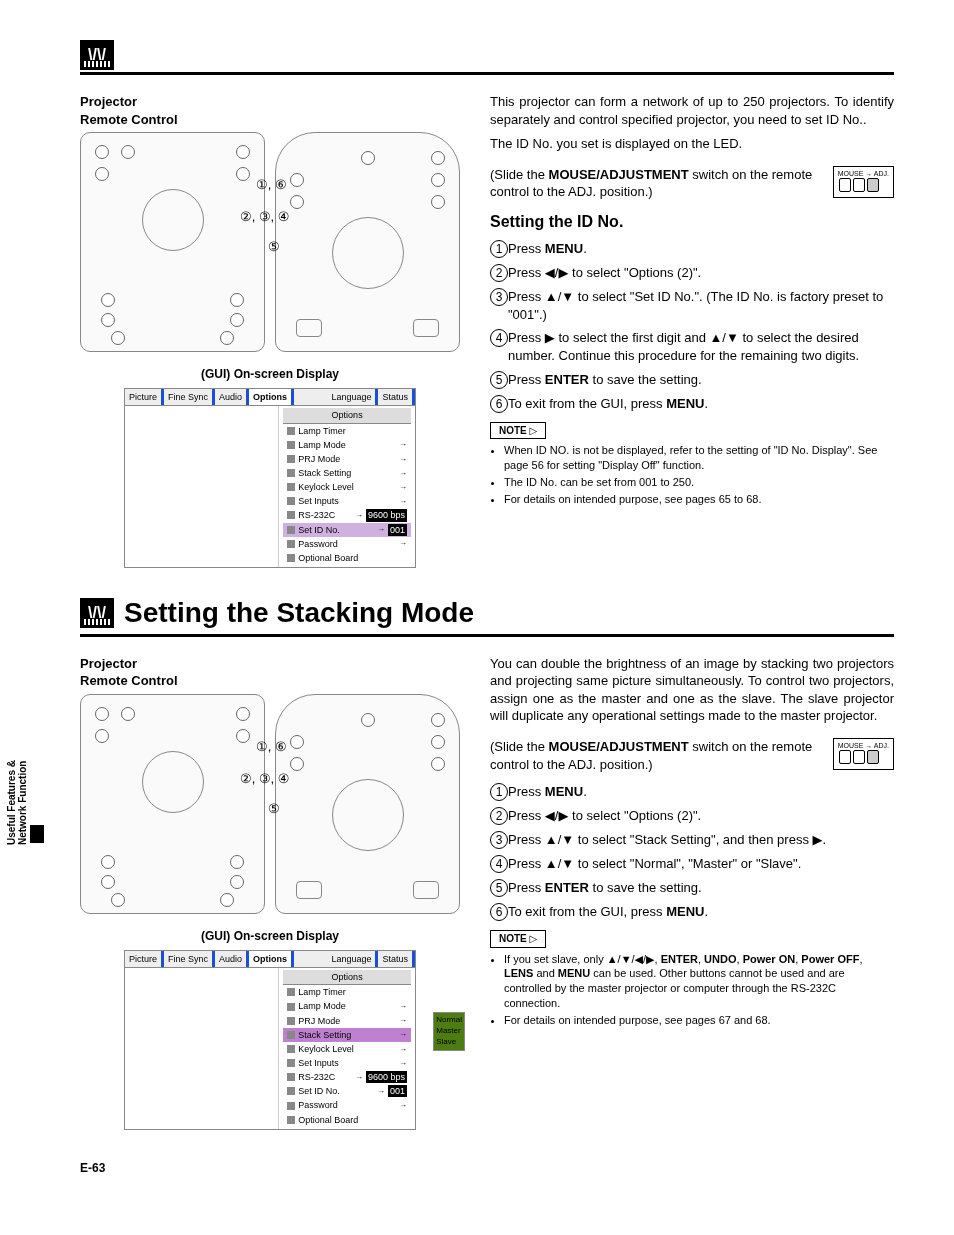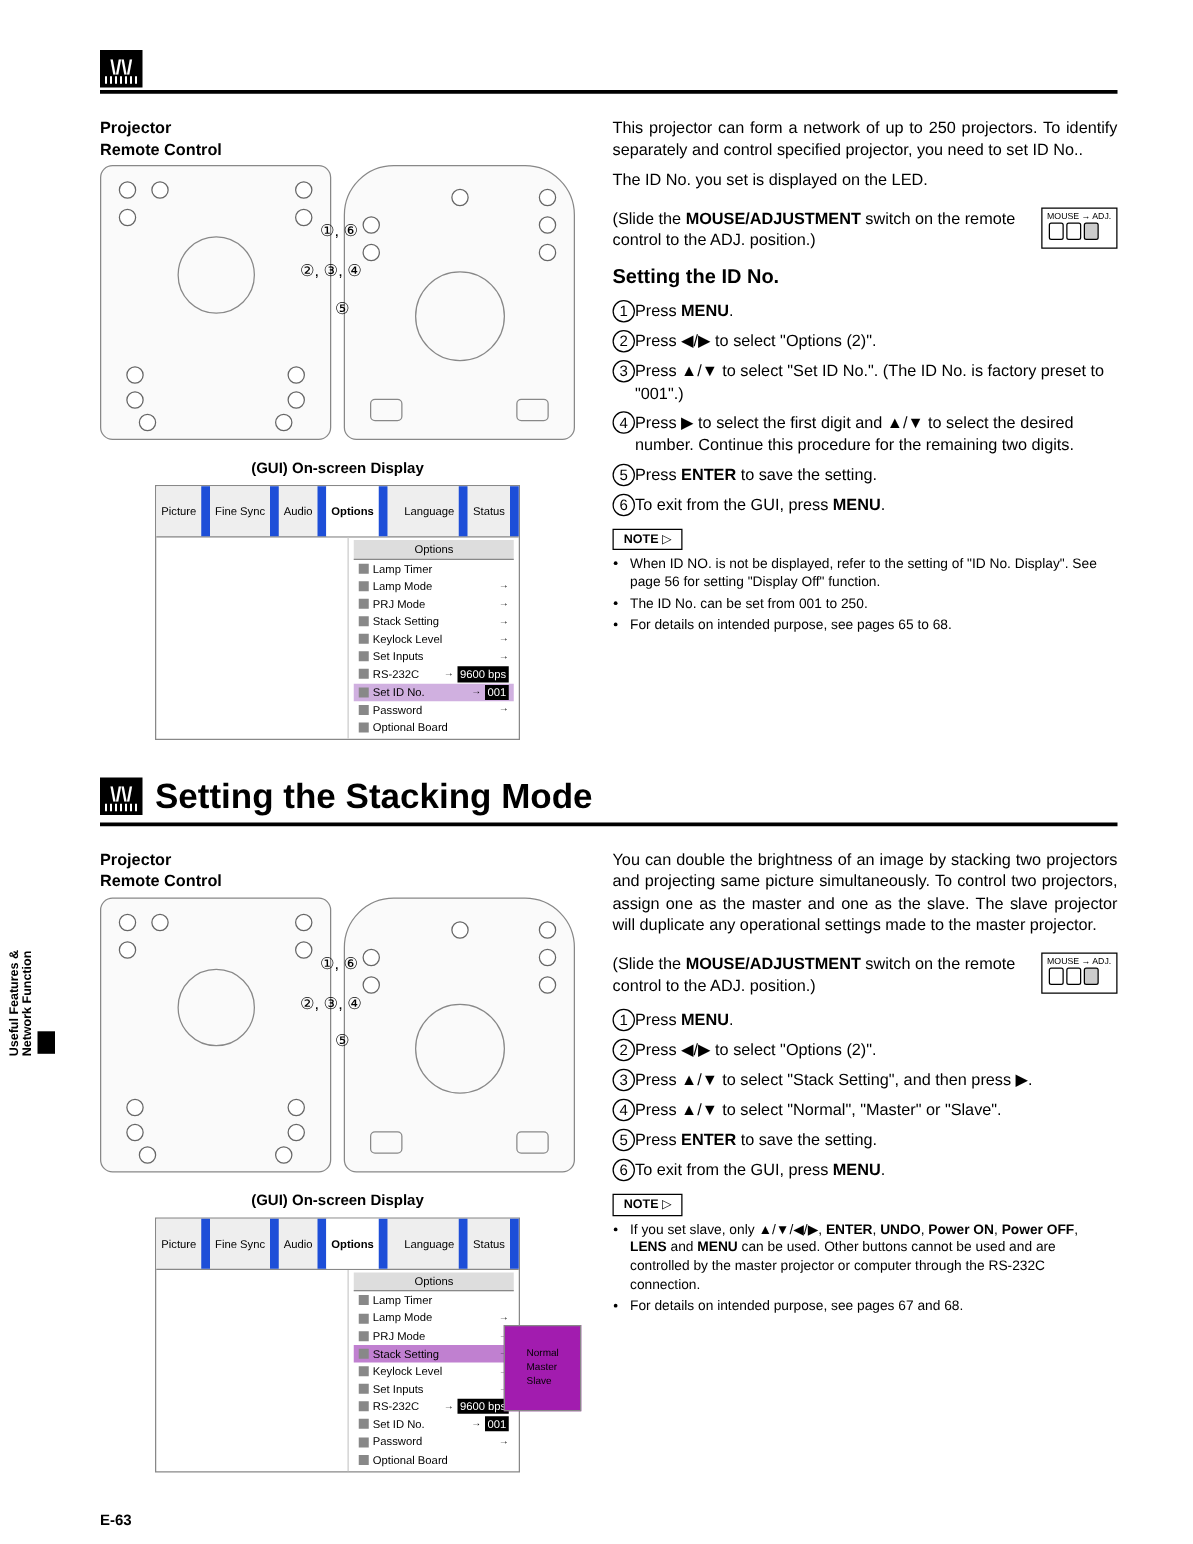--- a/index.html
+++ b/index.html
@@ -91,21 +91,21 @@
   }
   .circ { display:inline-block; width:15px; height:15px; border:1px solid #000; border-radius:50%; text-align:center; line-height:15px; font-size:11px; margin-right:2px;}
   .gui-title { font-weight:bold; font-size:12px; text-align:center; margin:14px 0 6px;}
   .gui-window {
     border: 1px solid #888;
     width: 290px;
     margin: 0 auto;
     font-size: 9px;
   }
   .gui-tabs { display:flex; border-bottom:1px solid #888; background:#eee;}
-  .gui-tab { padding:14px 4px; border-right:7px solid #1d4ed8; white-space:nowrap;}
+  .gui-tab { padding:2px 4px; border-right:3px solid #1d4ed8; white-space:nowrap;}
   .gui-tab.sel { background:#fff; font-weight:bold;}
   .gui-body { display:flex; min-height:100px;}
   .gui-left { flex:1.2; }
   .gui-right { flex:1; border-left:1px solid #ccc; padding:2px 4px;}
   .options-header { background:#ddd; border-bottom:1px solid #888; padding:1px 4px; text-align:center;}
   .opt-row { padding:1px 4px; display:flex; align-items:center; gap:3px;}
   .opt-row.hl-purple { background:#d0b0e0;}
   .opt-row.sel-purple { background:#c080d0; color:#000;}
   .opt-ic { width:8px; height:8px; background:#888; display:inline-block;}
   .arrow { font-size:8px;}
@@ -419,21 +419,21 @@
             </div>
           <div class="opt-row">
               <span class="opt-ic"></span>
               <span>Password</span>
               <span class="arrow" style="margin-left:auto">→</span>
             </div>
           <div class="opt-row">
               <span class="opt-ic"></span>
               <span>Optional Board</span>
             </div>
-          <div style="position:absolute;top:44px;right:-50px;border:1px solid #888;background:#a21caf;font-size:8px;padding:17px;">
+          <div style="position:absolute;top:44px;right:-50px;border:1px solid #888;background:#4d7c0f;font-size:8px;padding:2px;">
             <div>Normal</div>
             <div>Master</div>
             <div>Slave</div>
           </div>
         </div>
       </div>
     </div>
   </div>
 
   <div class="right-col">

